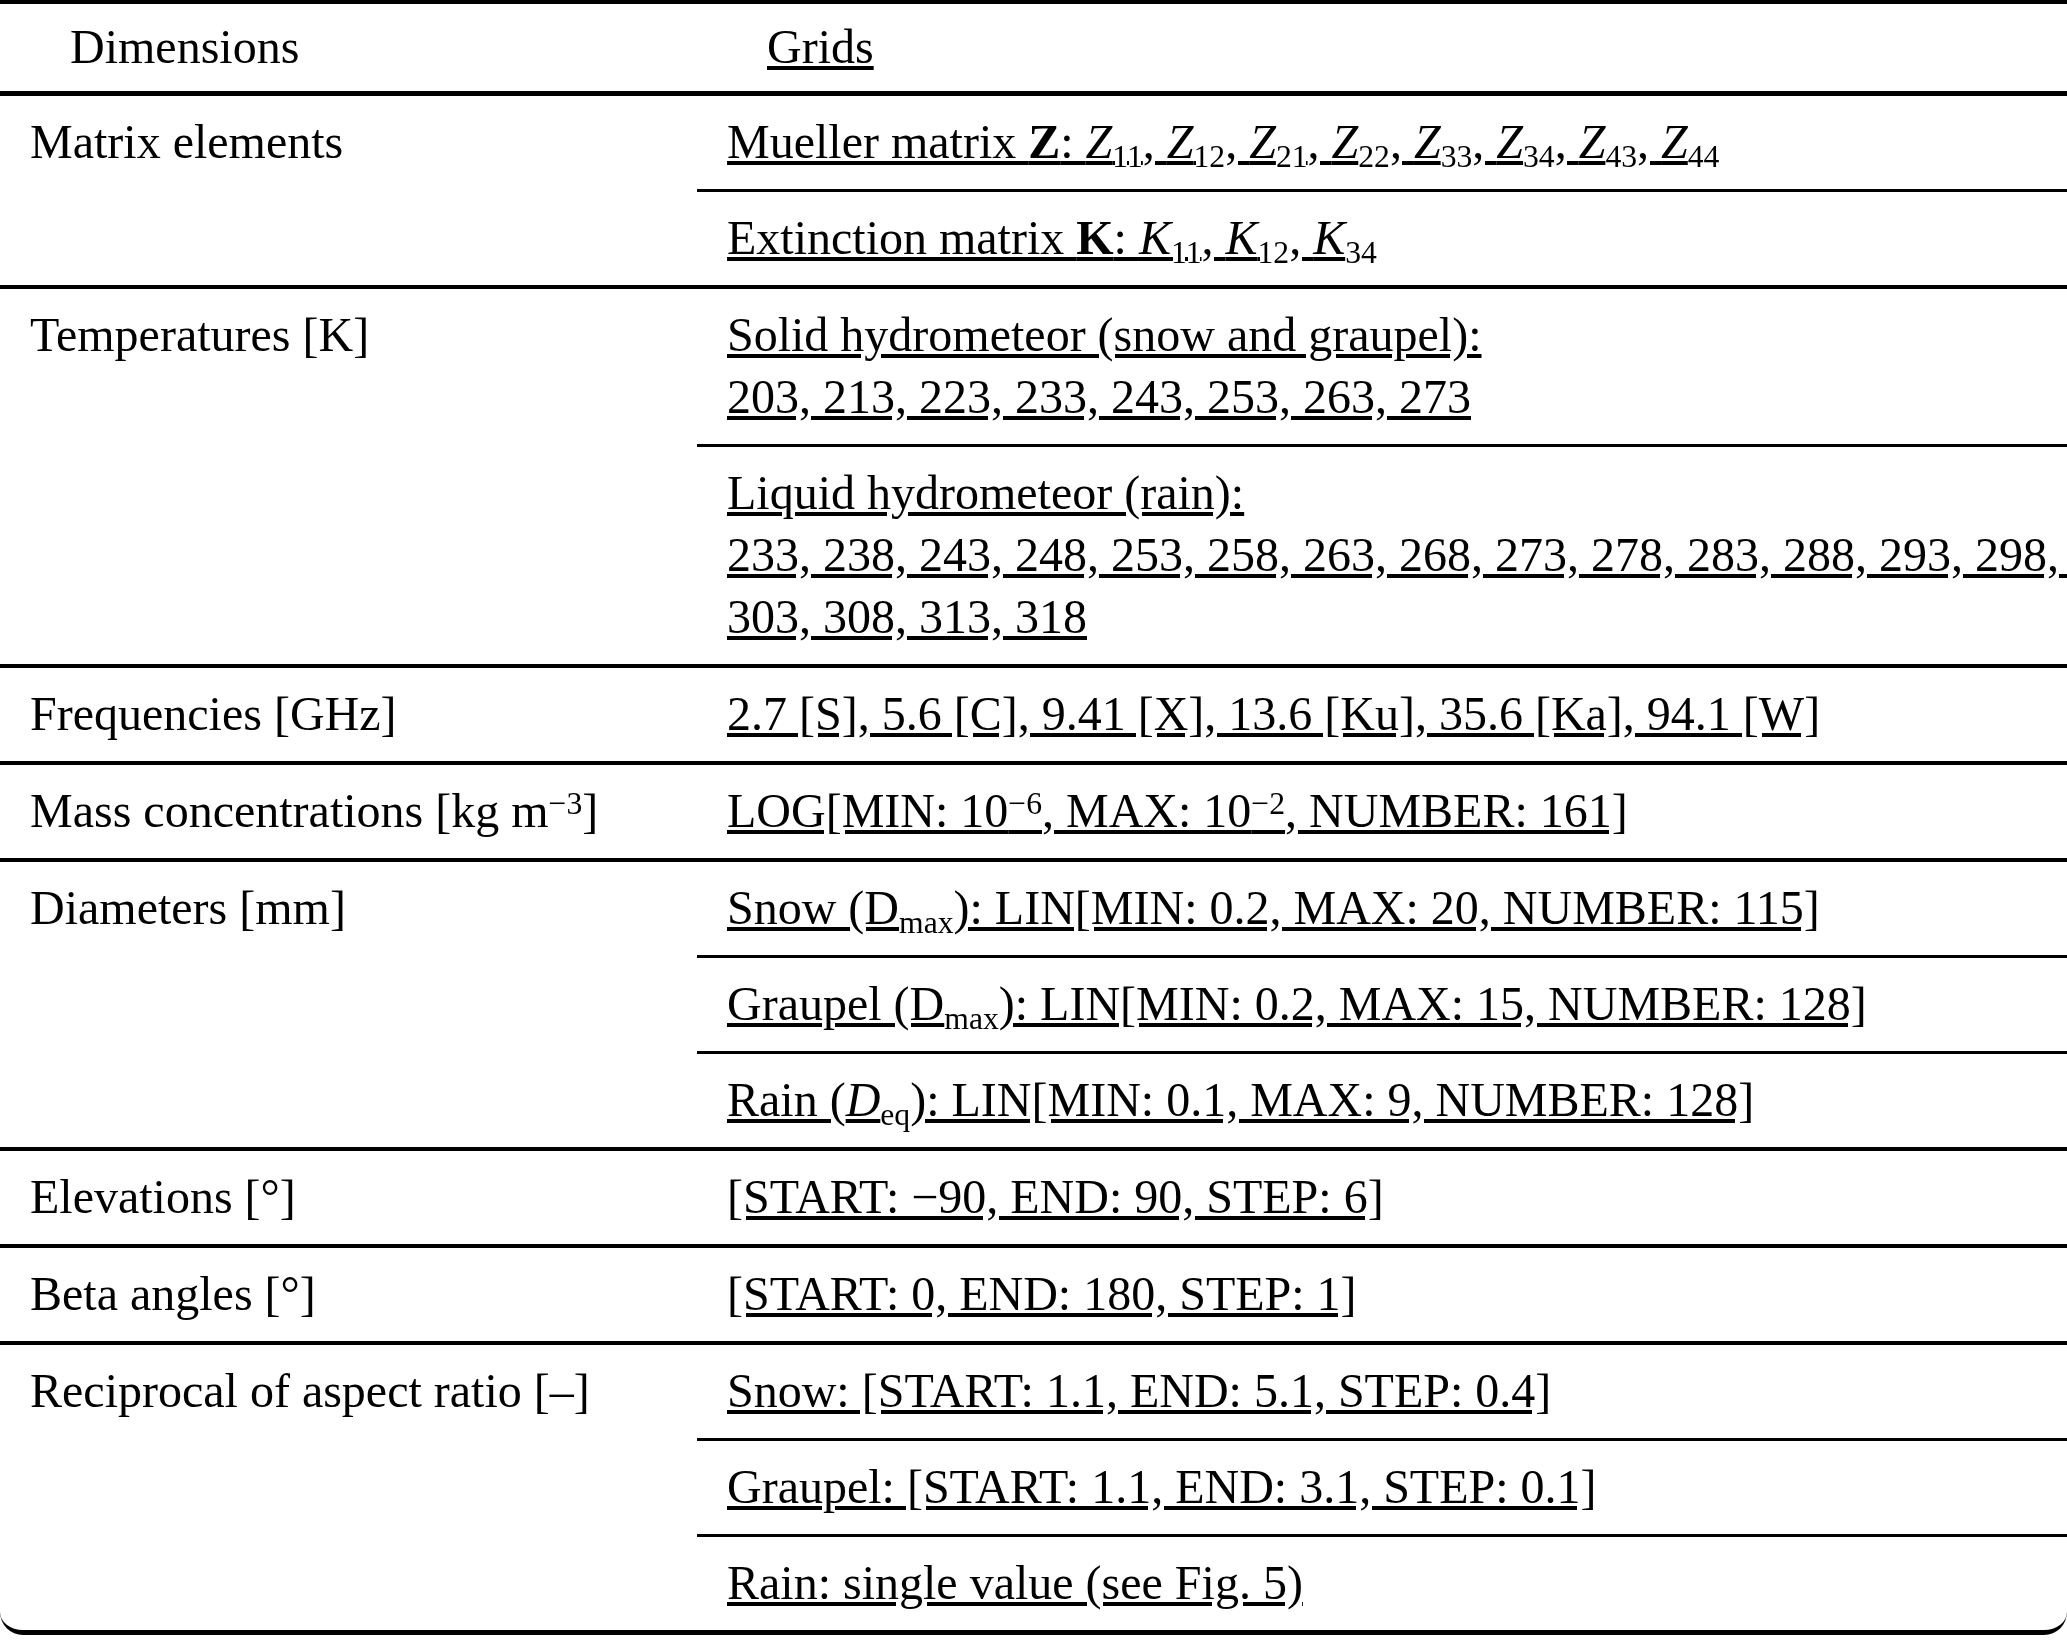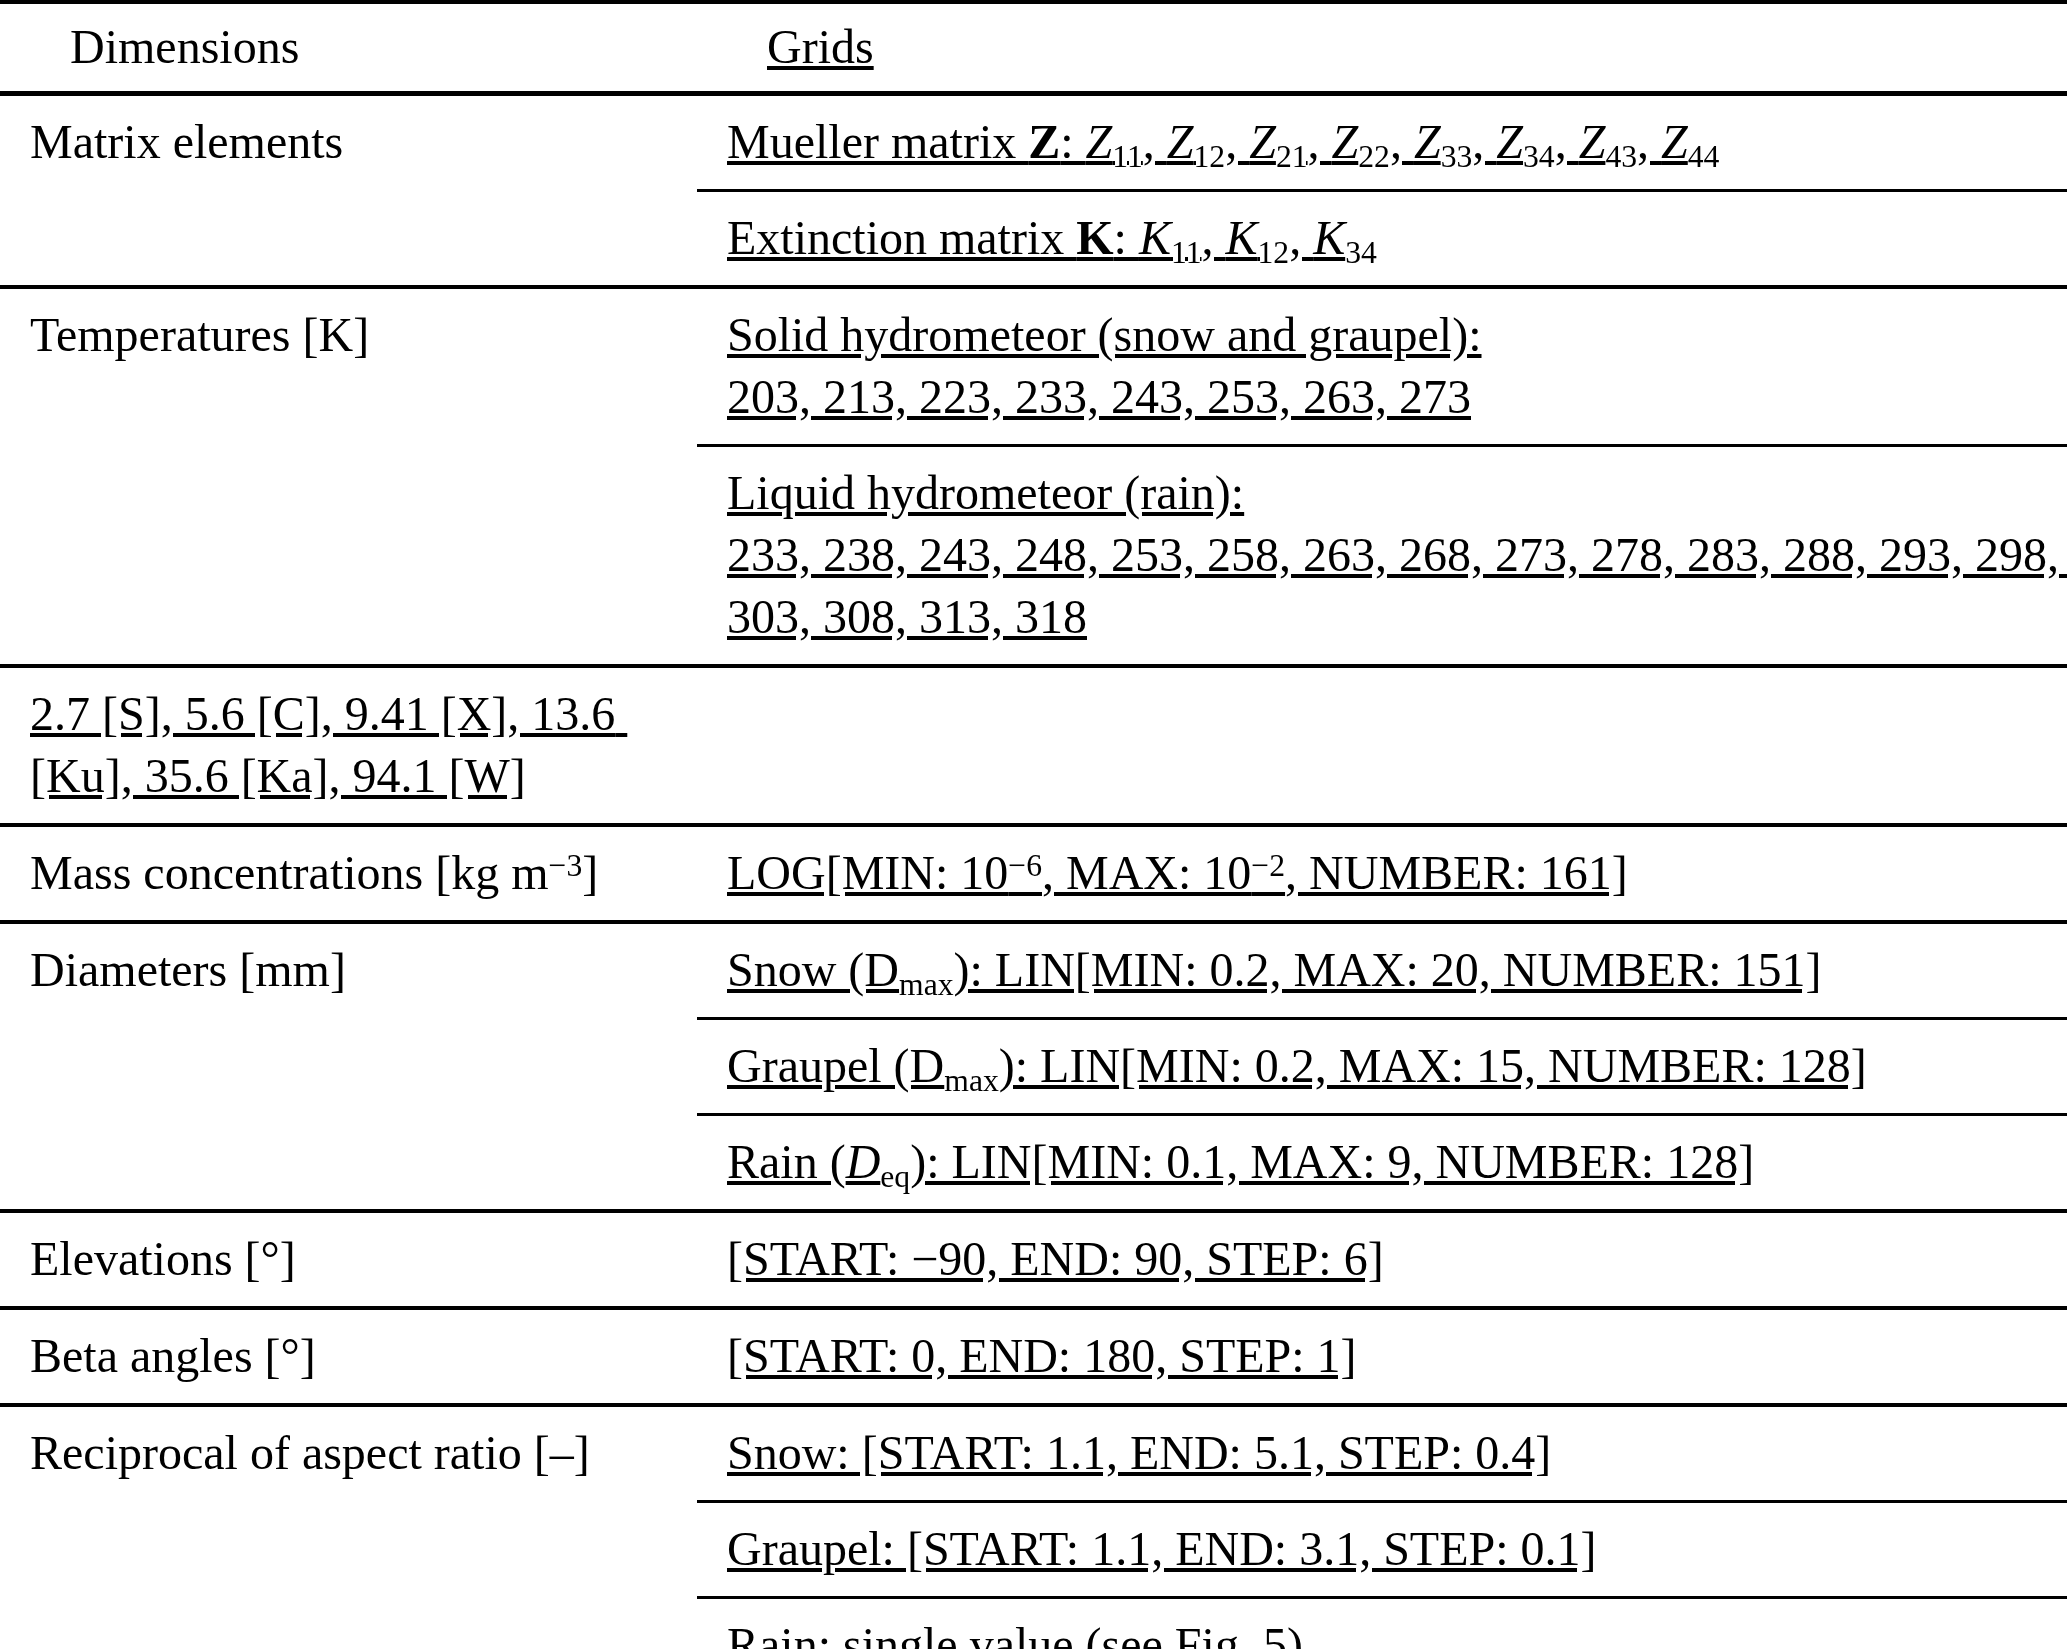--- a/index.html
+++ b/index.html
@@ -86,36 +86,37 @@
 
   <div class="trow">
     <div class="dcell"><span>Temperatures [K]</span></div>
     <div class="gcol">
       <div class="gcell"><span>Solid hydrometeor (snow and graupel):</span><br><span>203, 213, 223, 233, 243, 253, 263, 273</span></div>
       <div class="gcell"><span>Liquid hydrometeor (rain):</span><br><span>233, 238, 243, 248, 253, 258, 263, 268, 273, 278, 283, 288, 293, 298, 303, 308, 313, 318</span></div>
     </div>
   </div>
 
   <div class="trow">
+    <div class="dcell"><span>Frequencies [GHz]</span></div>
     <div class="gcol">
       <div class="gcell"><span>2.7 [S], 5.6 [C], 9.41 [X], 13.6 [Ku], 35.6 [Ka], 94.1 [W]</span></div>
     </div>
   </div>
 
   <div class="trow">
     <div class="dcell"><span>Mass concentrations [kg m</span><sup>−3</sup><span>]</span></div>
     <div class="gcol">
       <div class="gcell"><span>LOG[MIN: 10</span><sup>−6</sup><span>, MAX: 10</span><sup>−2</sup><span>, NUMBER: 161]</span></div>
     </div>
   </div>
 
   <div class="trow">
     <div class="dcell"><span>Diameters [mm]</span></div>
     <div class="gcol">
-      <div class="gcell"><span>Snow (D</span><sub>max</sub><span>): LIN[MIN: 0.2, MAX: 20, NUMBER: 151]</span></div>
+      <div class="gcell"><span>Snow (D</span><sub>max</sub><span>): LIN[MIN: 0.2, MAX: 20, NUMBER: 115]</span></div>
       <div class="gcell"><span>Graupel (D</span><sub>max</sub><span>): LIN[MIN: 0.2, MAX: 15, NUMBER: 128]</span></div>
       <div class="gcell"><span>Rain (</span><span class="it">D</span><sub>eq</sub><span>): LIN[MIN: 0.1, MAX: 9, NUMBER: 128]</span></div>
     </div>
   </div>
 
   <div class="trow">
     <div class="dcell"><span>Elevations [°]</span></div>
     <div class="gcol">
       <div class="gcell"><span>[START: −90, END: 90, STEP: 6]</span></div>
     </div>

